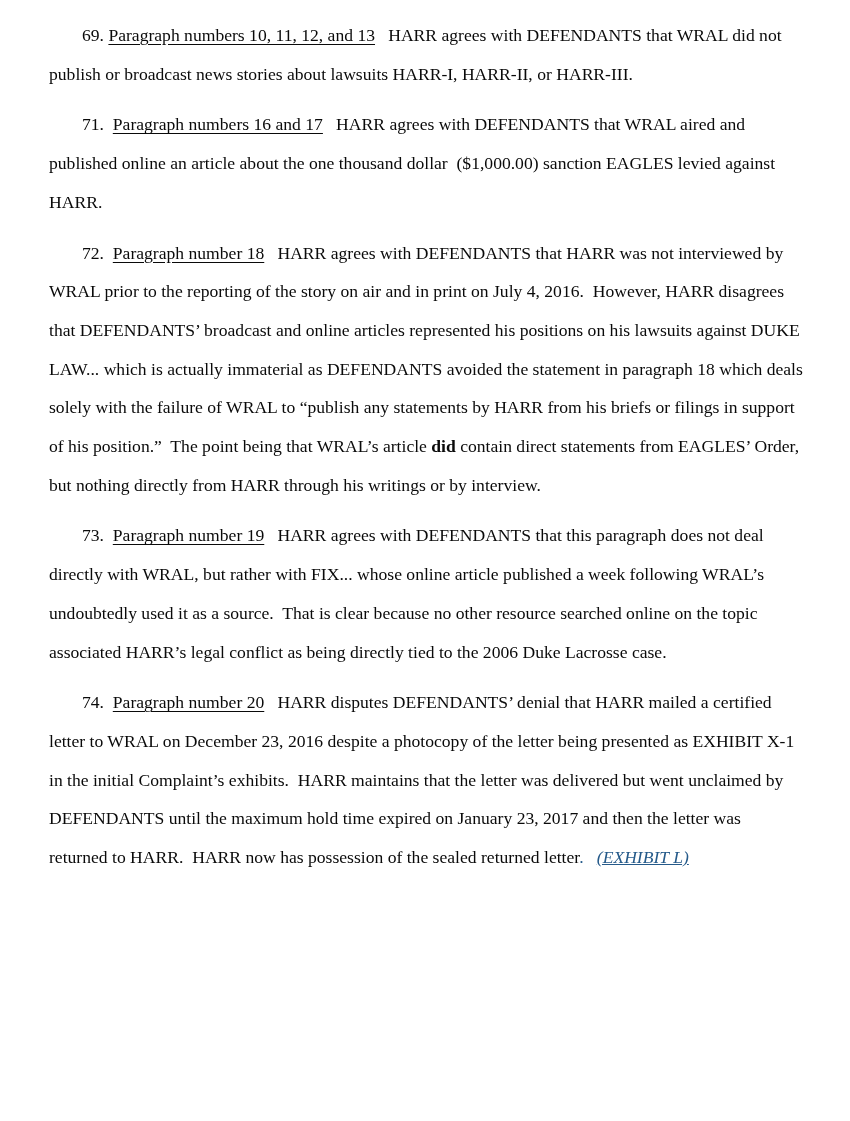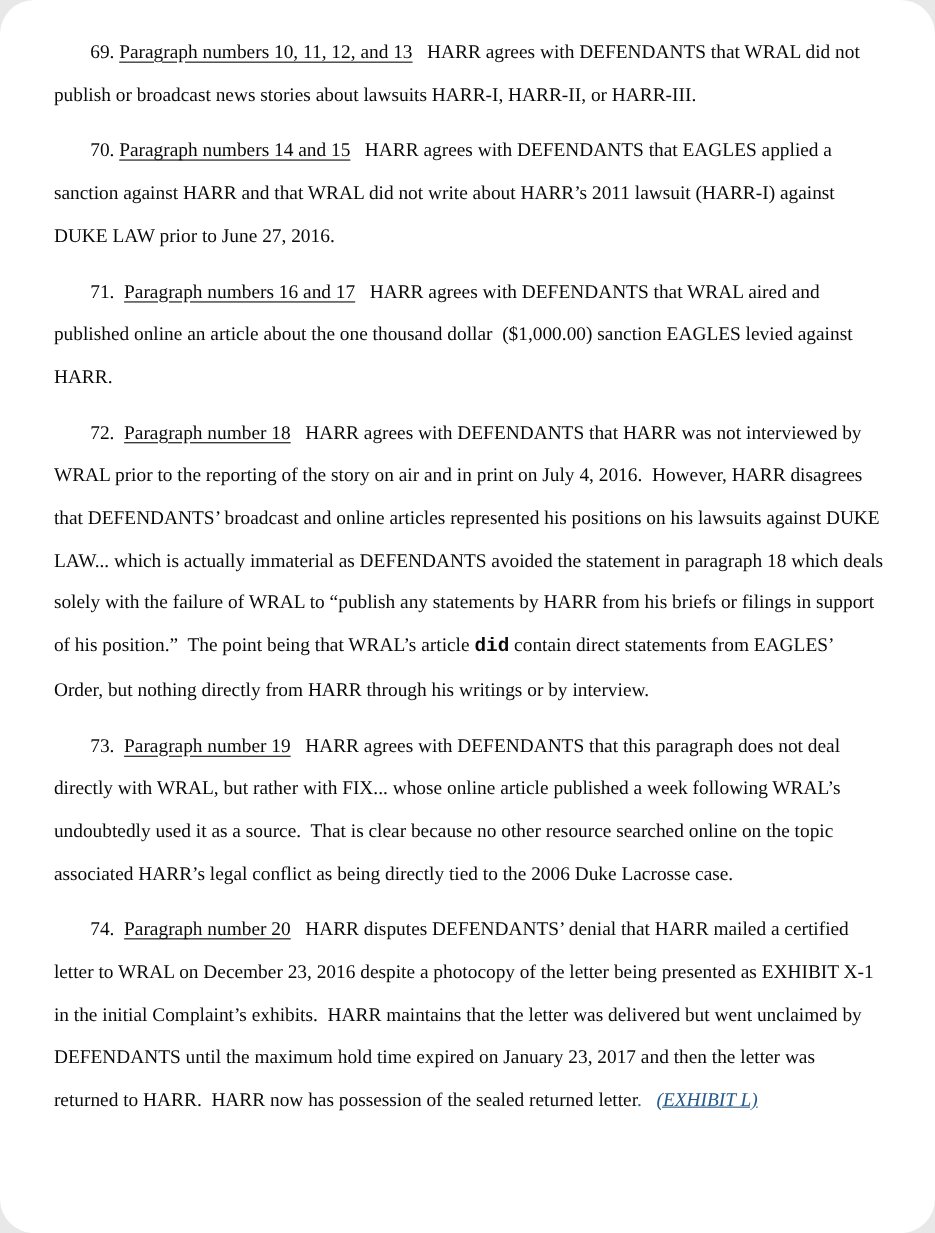--- a/index.html
+++ b/index.html
@@ -16,59 +16,56 @@
     position: relative;
     width: 850px;
     height: 1121px;
     margin: 0 auto;
     box-sizing: border-box;
     background: var(--page-bg);
     color: var(--text-color);
     font-family: "Liberation Serif", "DejaVu Serif", serif;
     font-size: 17.6px;
     line-height: 38.7px;
-    padding: 28px 47px 0 49px;
+    padding: 16px 47px 0 49px;
     overflow: hidden;
-    border-radius: 31px;
   }
   .para {
     margin: 0;
     text-indent: 33px;
   }
   .para + .para {
     margin-top: 12px;
   }
   
   .para span {
     white-space: pre-wrap;
   }
   .u {
     text-decoration: underline;
     text-underline-offset: 3px;
   }
   .bold {
     font-weight: bold;
-    font-family: Liberation Mono, monospace;
   }
   .link {
     color: var(--link-color);
   }
   .italic {
     font-style: italic;
     text-decoration: underline;
   }
 </style>
 </head>
 <body>
 
 <div class="page">
 
   <p class="para"><span>69. </span><span class="u">Paragraph numbers 10, 11, 12, and 13</span><span>   HARR agrees with DEFENDANTS that WRAL did not publish or broadcast news stories about lawsuits HARR-I, HARR-II, or HARR-III.</span></p>
 
-  <p class="para"><span>70. </span><span class="u">Paragraph numbers 14 and 15</span><span>   HARR agrees with DEFENDANTS that EAGLES applied a sanction against HARR and that WRAL did not write about HARR’s 2011 lawsuit (HARR-I) against DUKE LAW prior to June 27, 2016.</span></p>
 
   <p class="para"><span>71.  </span><span class="u">Paragraph numbers 16 and 17</span><span>   HARR agrees with DEFENDANTS that WRAL aired and published online an article about the one thousand dollar  ($1,000.00) sanction EAGLES levied against HARR.</span></p>
 
   <p class="para"><span>72.  </span><span class="u">Paragraph number 18</span><span>   HARR agrees with DEFENDANTS that HARR was not interviewed by WRAL prior to the reporting of the story on air and in print on July 4, 2016.  However, HARR disagrees that DEFENDANTS’ broadcast and online articles represented his positions on his lawsuits against DUKE LAW... which is actually immaterial as DEFENDANTS avoided the statement in paragraph 18 which deals solely with the failure of WRAL to “publish any statements by HARR from his briefs or filings in support of his position.”  The point being that WRAL’s article </span><span class="bold">did</span><span> contain direct statements from EAGLES’ Order, but nothing directly from HARR through his writings or by interview.</span></p>
 
   <p class="para"><span>73.  </span><span class="u">Paragraph number 19</span><span>   HARR agrees with DEFENDANTS that this paragraph does not deal directly with WRAL, but rather with FIX... whose online article published a week following WRAL’s undoubtedly used it as a source.  That is clear because no other resource searched online on the topic associated HARR’s legal conflict as being directly tied to the 2006 Duke Lacrosse case.</span></p>
 
   <p class="para"><span>74.  </span><span class="u">Paragraph number 20</span><span>   HARR disputes DEFENDANTS’ denial that HARR mailed a certified letter to WRAL on December 23, 2016 despite a photocopy of the letter being presented as EXHIBIT X-1 in the initial Complaint’s exhibits.  HARR maintains that the letter was delivered but went unclaimed by DEFENDANTS until the maximum hold time expired on January 23, 2017 and then the letter was returned to HARR.  HARR now has possession of the sealed returned letter</span><span class="link">.</span><span>   </span><span class="link italic">(EXHIBIT L)</span></p>
 
 </div>

